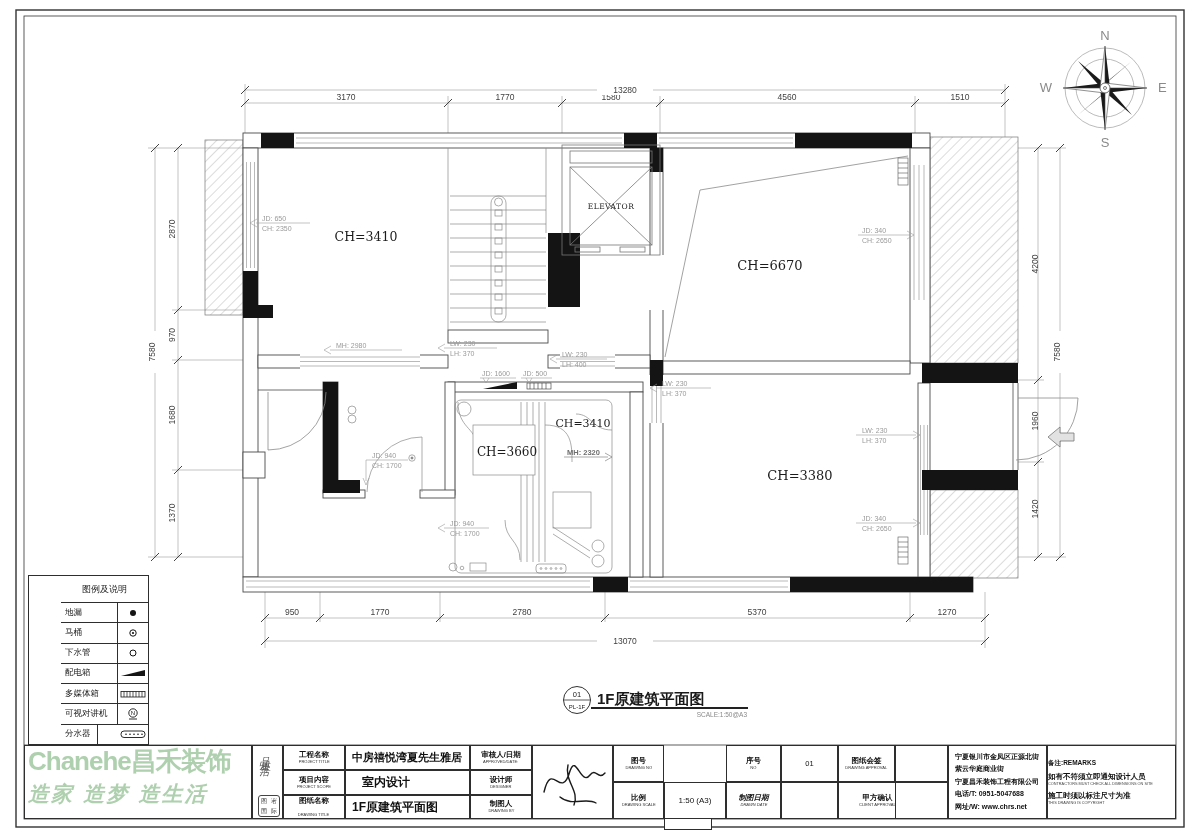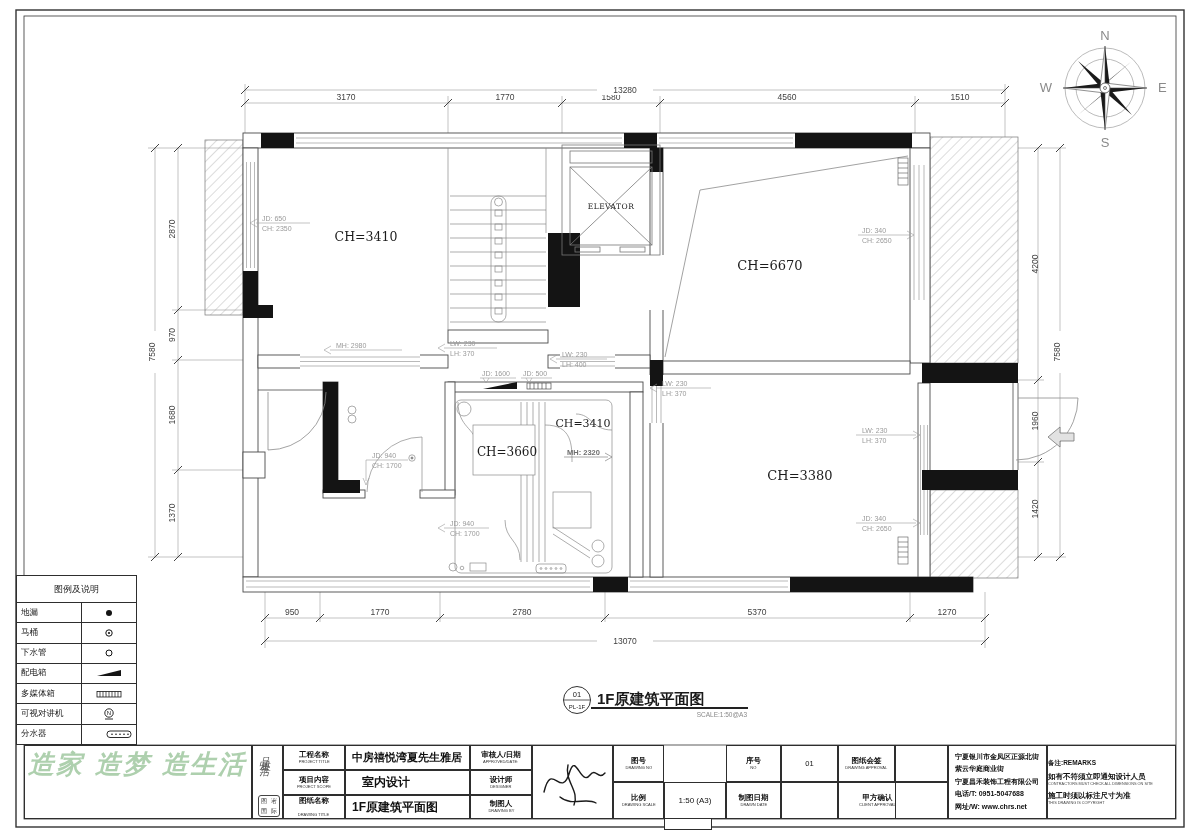--- a/index.html
+++ b/index.html
@@ -5,22 +5,22 @@
   html,body{margin:0;padding:0;background:#e8e8e8;}
   .sheet{position:relative;width:1200px;height:833px;background:#ffffff;overflow:hidden;
          font-family:"Liberation Sans",sans-serif;color:#222;}
   svg text{font-family:"Liberation Sans",sans-serif;}
   .planlabel{font-family:"DejaVu Serif",serif;fill:#1c1c1c;}
   .dim{fill:#3f3f3f;font-size:8.5px;}
   .ann{fill:#9a9a9a;font-size:7px;}
   .ann2{fill:#6e6e6e;font-size:7.5px;font-weight:bold;}
 
   
-  .legend{position:absolute;left:16px;top:575px;width:121px;height:170px;border:1.2px solid #2e2e2e;
-          display:flex;flex-direction:column;background:#fff;box-sizing:border-box;}
+  .legend{position:absolute;left:28px;top:575px;width:121px;height:170px;border:1.2px solid #2e2e2e;
+          display:flex;flex-direction:column;background:#fff;box-sizing:border-box;padding-left:32px;}
   .legend .hd{height:26px;border-bottom:0.8px solid #2e2e2e;display:flex;align-items:center;justify-content:center;
           font-size:9px;color:#222;}
   .legend .row{flex:1;display:flex;border-bottom:0.8px solid #2e2e2e;}
   .legend .row:last-child{border-bottom:none;gap:20px;}
   .legend .nm{width:60px;border-right:0.8px solid #2e2e2e;display:flex;align-items:center;padding-left:4px;
           font-size:8.5px;color:#1a1a1a;}
   .legend .sym{flex:1;display:flex;align-items:center;justify-content:center;}
 
   
   .tb{position:absolute;left:0;top:0;}
@@ -32,21 +32,21 @@
   .val-sm{font-size:8.5px;font-weight:bold;color:#111;}
   .company{align-items:flex-start;justify-content:center;padding-left:6px;}
   .company div{font-size:7px;font-weight:bold;color:#111;line-height:12.5px;white-space:nowrap;}
   .remarks{align-items:flex-start;justify-content:center;}
   .remarks .r-lab{font-size:6.5px;font-weight:bold;color:#111;line-height:10px;}
   .remarks .r-cn{font-size:7.5px;font-weight:bold;color:#111;line-height:9px;margin-top:4px;}
   .remarks .r-en{font-size:4.5px;color:#444;line-height:6px;transform-origin:left;transform:scale(0.85);white-space:nowrap;}
 
   .wm{position:absolute;left:28px;top:746px;width:222px;height:72px;pointer-events:none;}
   .wm .l1{font-size:26px;font-weight:bold;color:#aed0ae;letter-spacing:-1px;line-height:30px;white-space:nowrap;}
-  .wm .l2{font-family:"DejaVu Serif",serif;font-style:italic;font-weight:bold;font-size:26px;color:#aed0ae;
+  .wm .l2{font-family:"DejaVu Serif",serif;font-style:italic;font-weight:bold;font-size:21px;color:#aed0ae;
           line-height:36px;letter-spacing:2px;white-space:nowrap;}
   .vslogan{position:absolute;left:257px;top:749px;writing-mode:vertical-rl;font-family:"DejaVu Serif",serif;
            font-style:italic;font-size:10px;letter-spacing:3px;color:#555;}
   .seal{position:absolute;left:258px;top:795px;width:20px;height:20px;border:1px solid #444;border-radius:3px;
         display:grid;grid-template-columns:1fr 1fr;align-items:center;justify-items:center;background:#fff;}
   .seal span{font-size:6px;color:#333;line-height:6px;}
 </style>
 </head>
 <body>
 
@@ -584,21 +584,21 @@
     <span class="lab-en">DRAWING APPROVAL</span>
   </div>
   <div class="cell" style="left:895px;top:745px;width:53px;height:37px;"></div>
   <div class="cell" style="left:613px;top:782px;width:51px;height:37px;">
     <span class="lab-cn">比例</span>
     <span class="lab-en">DRAWING SCALE</span>
   </div>
   <div class="cell" style="left:664px;top:782px;width:62px;height:37px;">
     <span class="val-sm" style="font-weight:normal;font-size:8px;">1:50 (A3)</span>
   </div>
-  <div class="cell" style="left:726px;top:782px;width:55px;height:37px;">
+  <div class="cell" style="left:726px;top:782px;width:55px;height:37px;font-style:italic;">
     <span class="lab-cn">制图日期</span>
     <span class="lab-en">DRAWN DATE</span>
   </div>
   <div class="cell" style="left:781px;top:782px;width:57px;height:37px;"></div>
   <div class="cell" style="left:838px;top:782px;width:79px;height:37px;align-items:center;">
     <span class="lab-cn">甲方确认</span>
     <span class="lab-en">CLIENT APPROVAL</span>
   </div>
   <div class="cell" style="left:895px;top:782px;width:53px;height:37px;"></div>
 
@@ -617,20 +617,21 @@
     <div class="r-cn">施工时须以标注尺寸为准</div>
     <div class="r-en">THIS DRAWING IS COPYRIGHT</div>
   </div>
 
   <div class="cell" style="left:24px;top:745px;width:228px;height:74px;"></div>
   <div class="cell" style="left:252px;top:745px;width:31px;height:74px;"></div>
 </div>
 
 
 <div class="wm">
+  <div class="l1">Chanehe昌禾装饰</div>
   <div class="l2">造家 造梦 造生活</div>
 </div>
 <div class="vslogan">品质生活</div>
 <div class="seal">
   <span>图</span>
       <span>署</span>
   <span>国</span>
       <span>际</span>
 </div>
 

